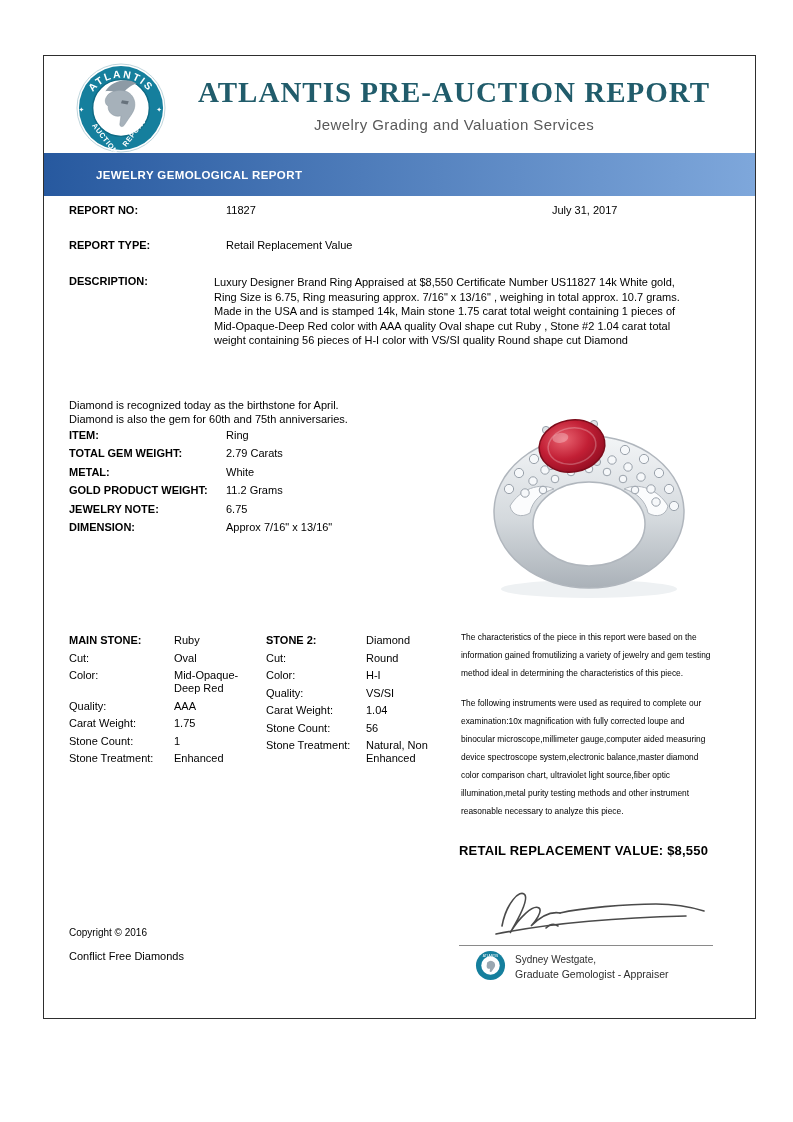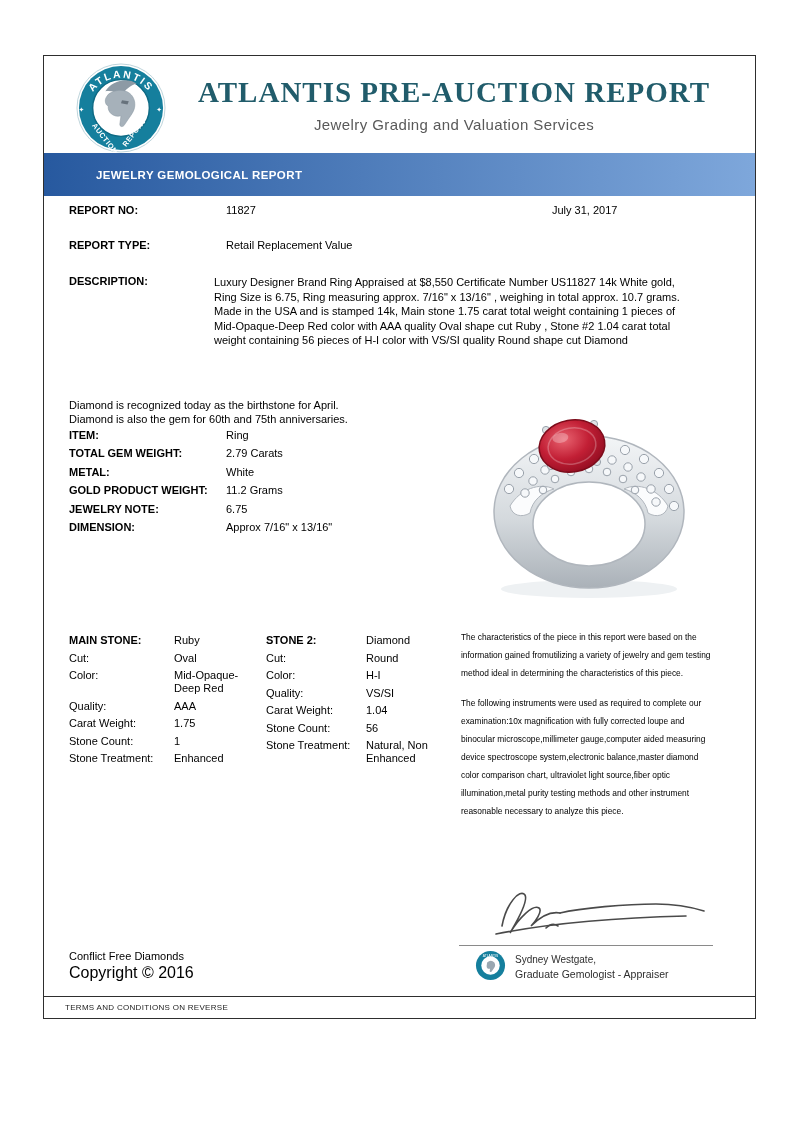--- a/index.html
+++ b/index.html
@@ -45,21 +45,21 @@
   .stone-2{left:222px;width:190px;}
   .spec-row{display:grid;grid-template-columns:105px 1fr;line-height:13px;margin-bottom:4.5px;}
   .stone-2 .spec-row{grid-template-columns:100px 1fr;}
   .spec-head{font-weight:700;}
 
   .disclaimers{left:417px;top:572px;width:252px;font-size:8.4px;line-height:18px;}
   .disclaimers p{margin:0 0 12px 0;}
 
   .value-line{left:415px;top:787px;font-size:13px;font-weight:700;letter-spacing:.2px;}
 
-  .copyright{left:25px;top:908px;font-size:16px;}
+  .copyright{left:25px;top:871px;font-size:10px;}
   .conflict{left:25px;top:894px;font-size:11px;}
 
   .sig-svg{left:442px;top:824px;width:232px;height:64px;}
   .sig-line{left:415px;top:889px;width:254px;border-top:1px solid #8a8a8a;height:0;}
   .sig-badge{left:431px;top:894px;width:31px;height:31px;}
   .signer-name{left:471px;top:898px;font-size:10px;color:#2e2e2e;}
   .signer-title{left:471px;top:912px;font-size:10.5px;color:#2e2e2e;}
 
   .frame-footer{position:absolute;left:0;bottom:0;width:100%;height:21px;
                 border-top:1px solid #2e2e2e;display:flex;align-items:center;}
@@ -263,20 +263,21 @@
         <span>Stone Treatment:</span>
         <span>Natural, Non Enhanced</span>
       </div>
     </div>
 
     <div class="abs disclaimers">
       <p>The characteristics of the piece in this report were based on the information gained fromutilizing a variety of jewelry and gem testing method ideal in determining the characteristics of this piece.</p>
       <p>The following instruments were used as required to complete our examination:10x magnification with fully corrected loupe and binocular microscope,millimeter gauge,computer aided measuring device spectroscope system,electronic balance,master diamond color comparison chart, ultraviolet light source,fiber optic illumination,metal purity testing methods and other instrument reasonable necessary to analyze this piece.</p>
     </div>
 
+    <div class="abs value-line">RETAIL REPLACEMENT VALUE: $8,550</div>
 
     <div class="abs copyright">Copyright © 2016</div>
     <div class="abs conflict">Conflict Free Diamonds</div>
 
     <svg class="abs sig-svg" viewBox="0 0 232 64">
       <g fill="none" stroke="#4a4a4a" stroke-width="1.6" stroke-linecap="round">
         <path d="M16 46 C20 24 34 8 39 15 C43 22 28 46 24 53 C33 38 47 24 53 28 C57 31 49 42 45 46 C53 38 63 31 74 33"></path>
         <path d="M74 33 C95 28 140 24 170 24 C190 24 205 27 218 31"></path>
         <path d="M10 54 C60 44 120 38 200 36"></path>
         <path d="M60 48 q6 -6 12 -2"></path>
@@ -286,18 +287,15 @@
 
     <svg class="abs sig-badge" viewBox="0 0 32 32">
       <circle cx="16" cy="16" r="15" fill="#157f9d"></circle>
       <circle cx="16" cy="16" r="9.5" fill="#ffffff"></circle>
       <path d="M12.5 13 q4 -4 7.5 0 q2 3.5 -1 6.5 l-2 3 q-2 1 -1.8 -1.2 l.3 -2 q-3.5 .7 -3.5 -2.8 z" fill="#9aa7b1"></path>
       <text x="16" y="7.2" font-size="3.4" fill="#fff" text-anchor="middle" font-family="Liberation Sans, sans-serif">ATLANTIS</text>
     </svg>
     <div class="abs signer-name">Sydney Westgate,</div>
     <div class="abs signer-title">Graduate Gemologist - Appraiser</div>
 
-    <div class="frame-footer">
-      <span class="terms">TERMS AND CONDITIONS ON REVERSE</span>
-    </div>
 
   </div>
 </div>
 
 </body></html>

